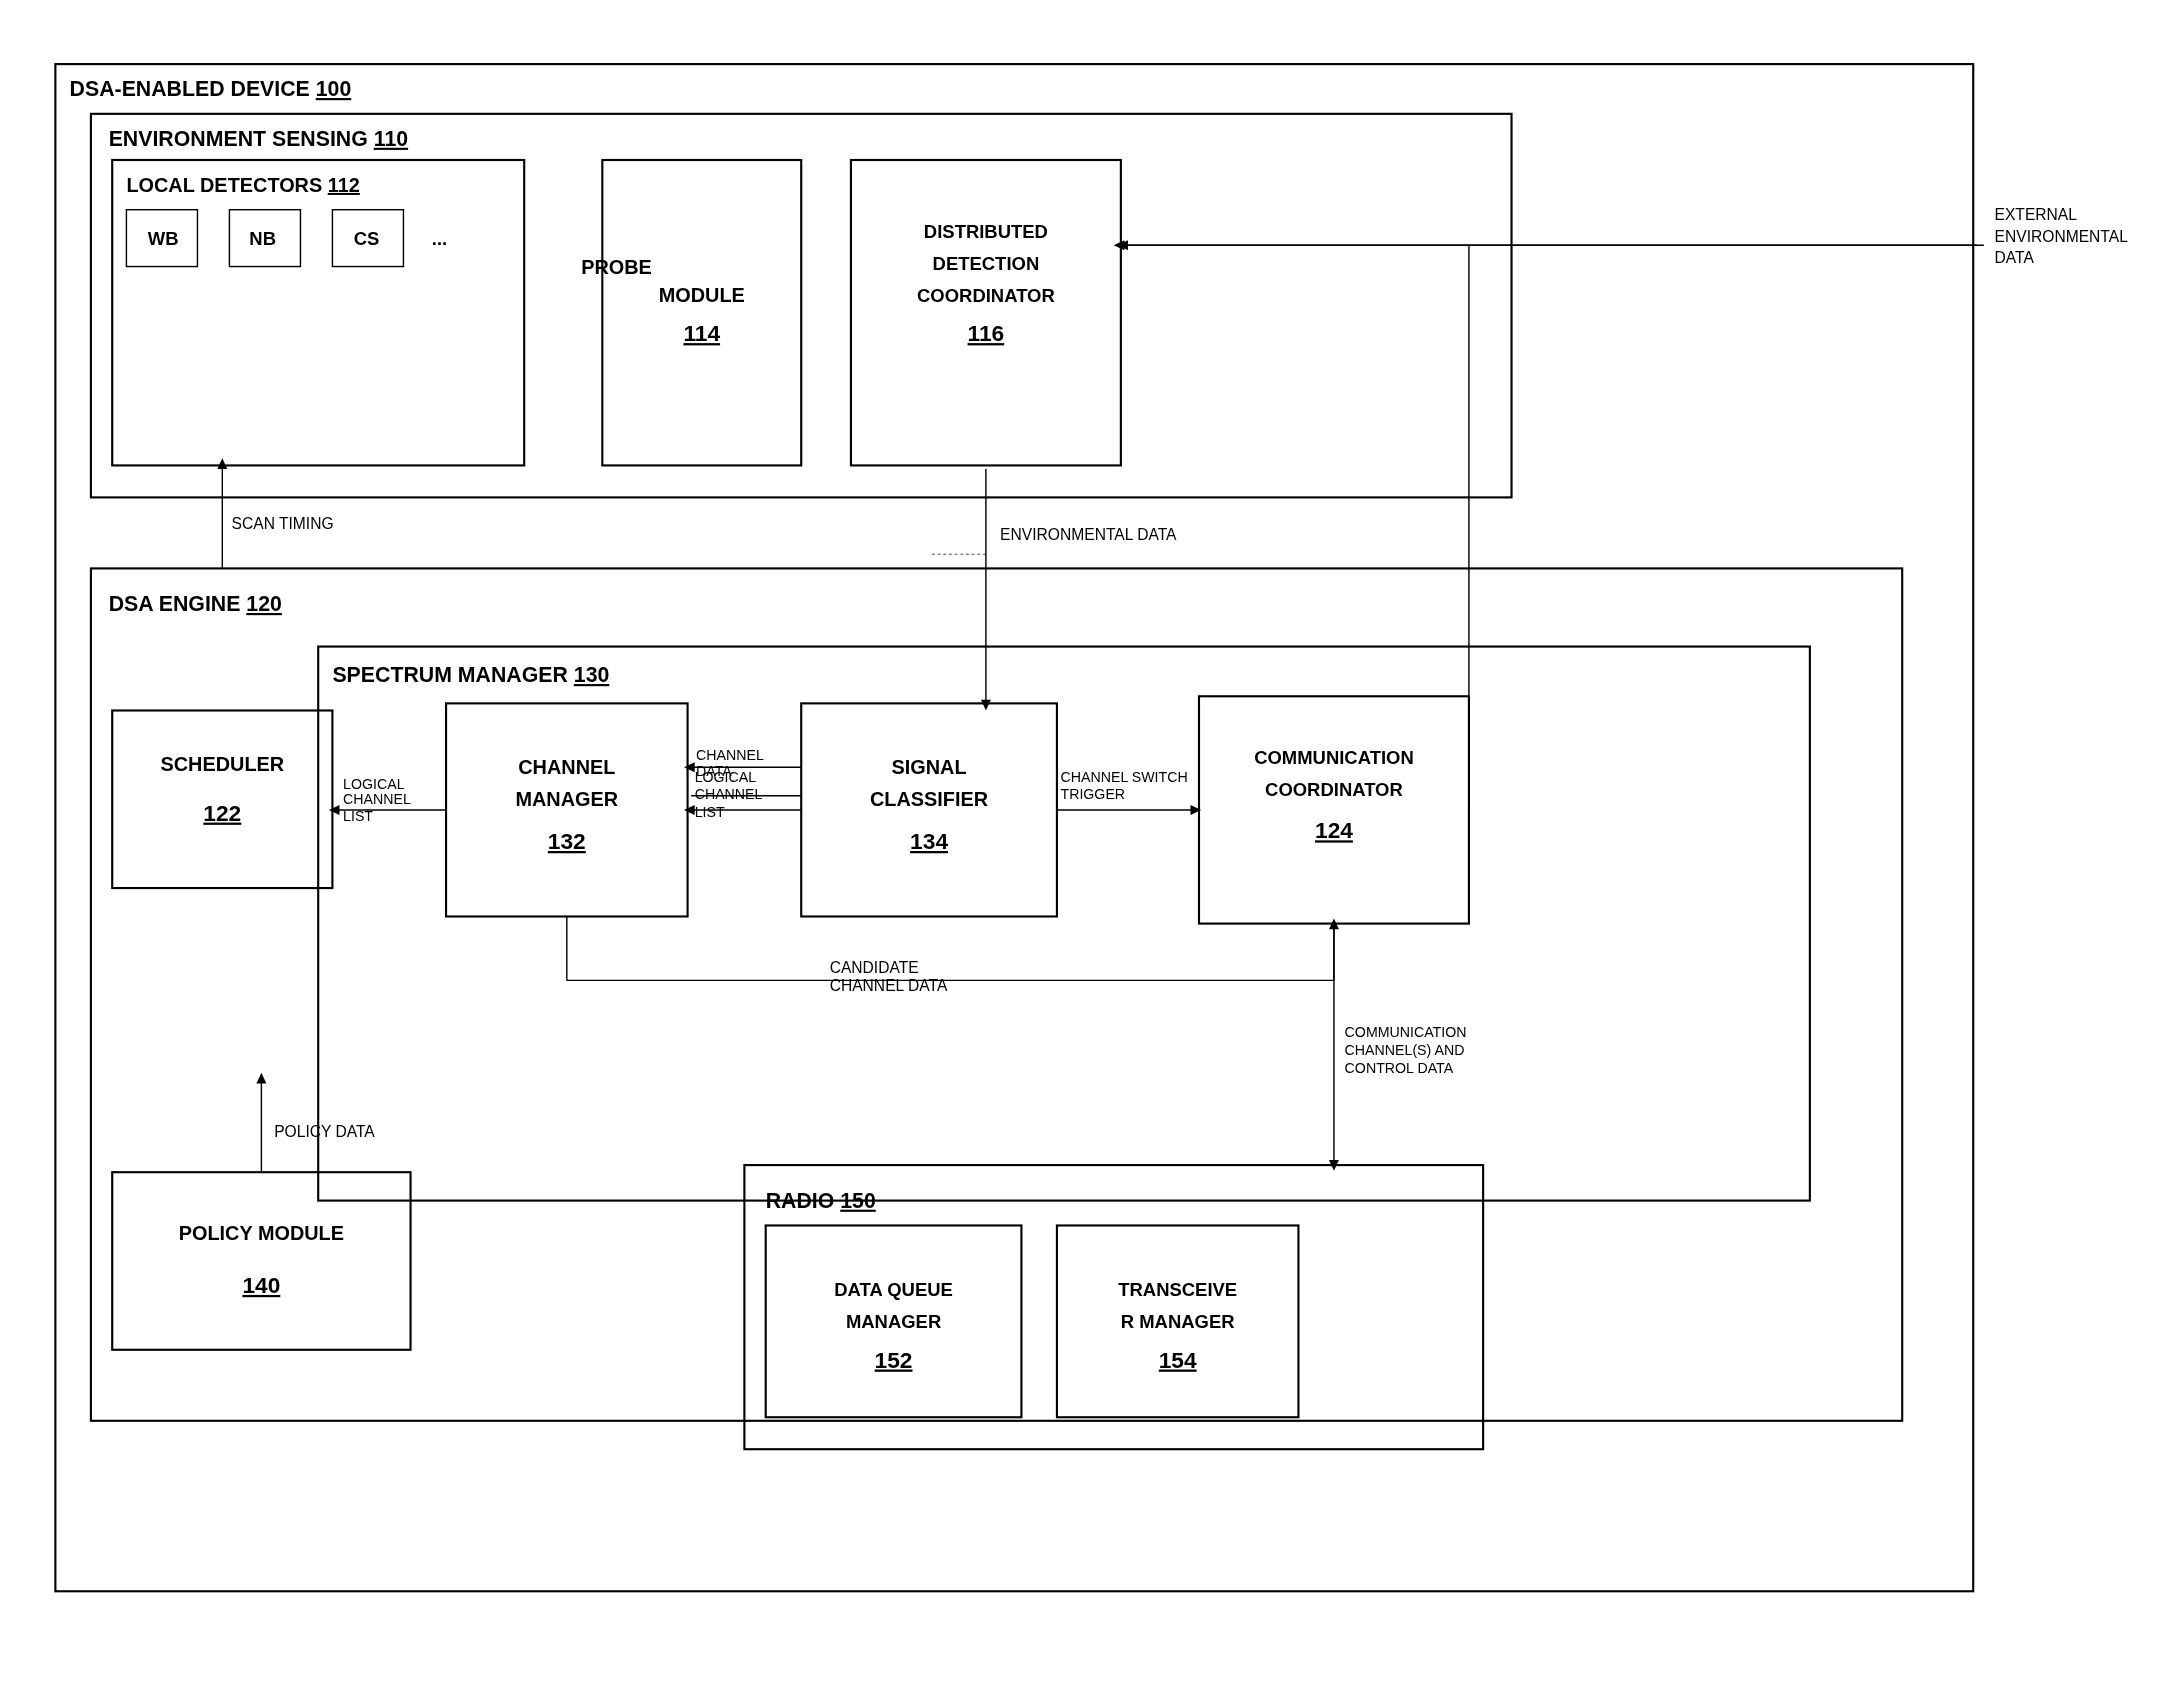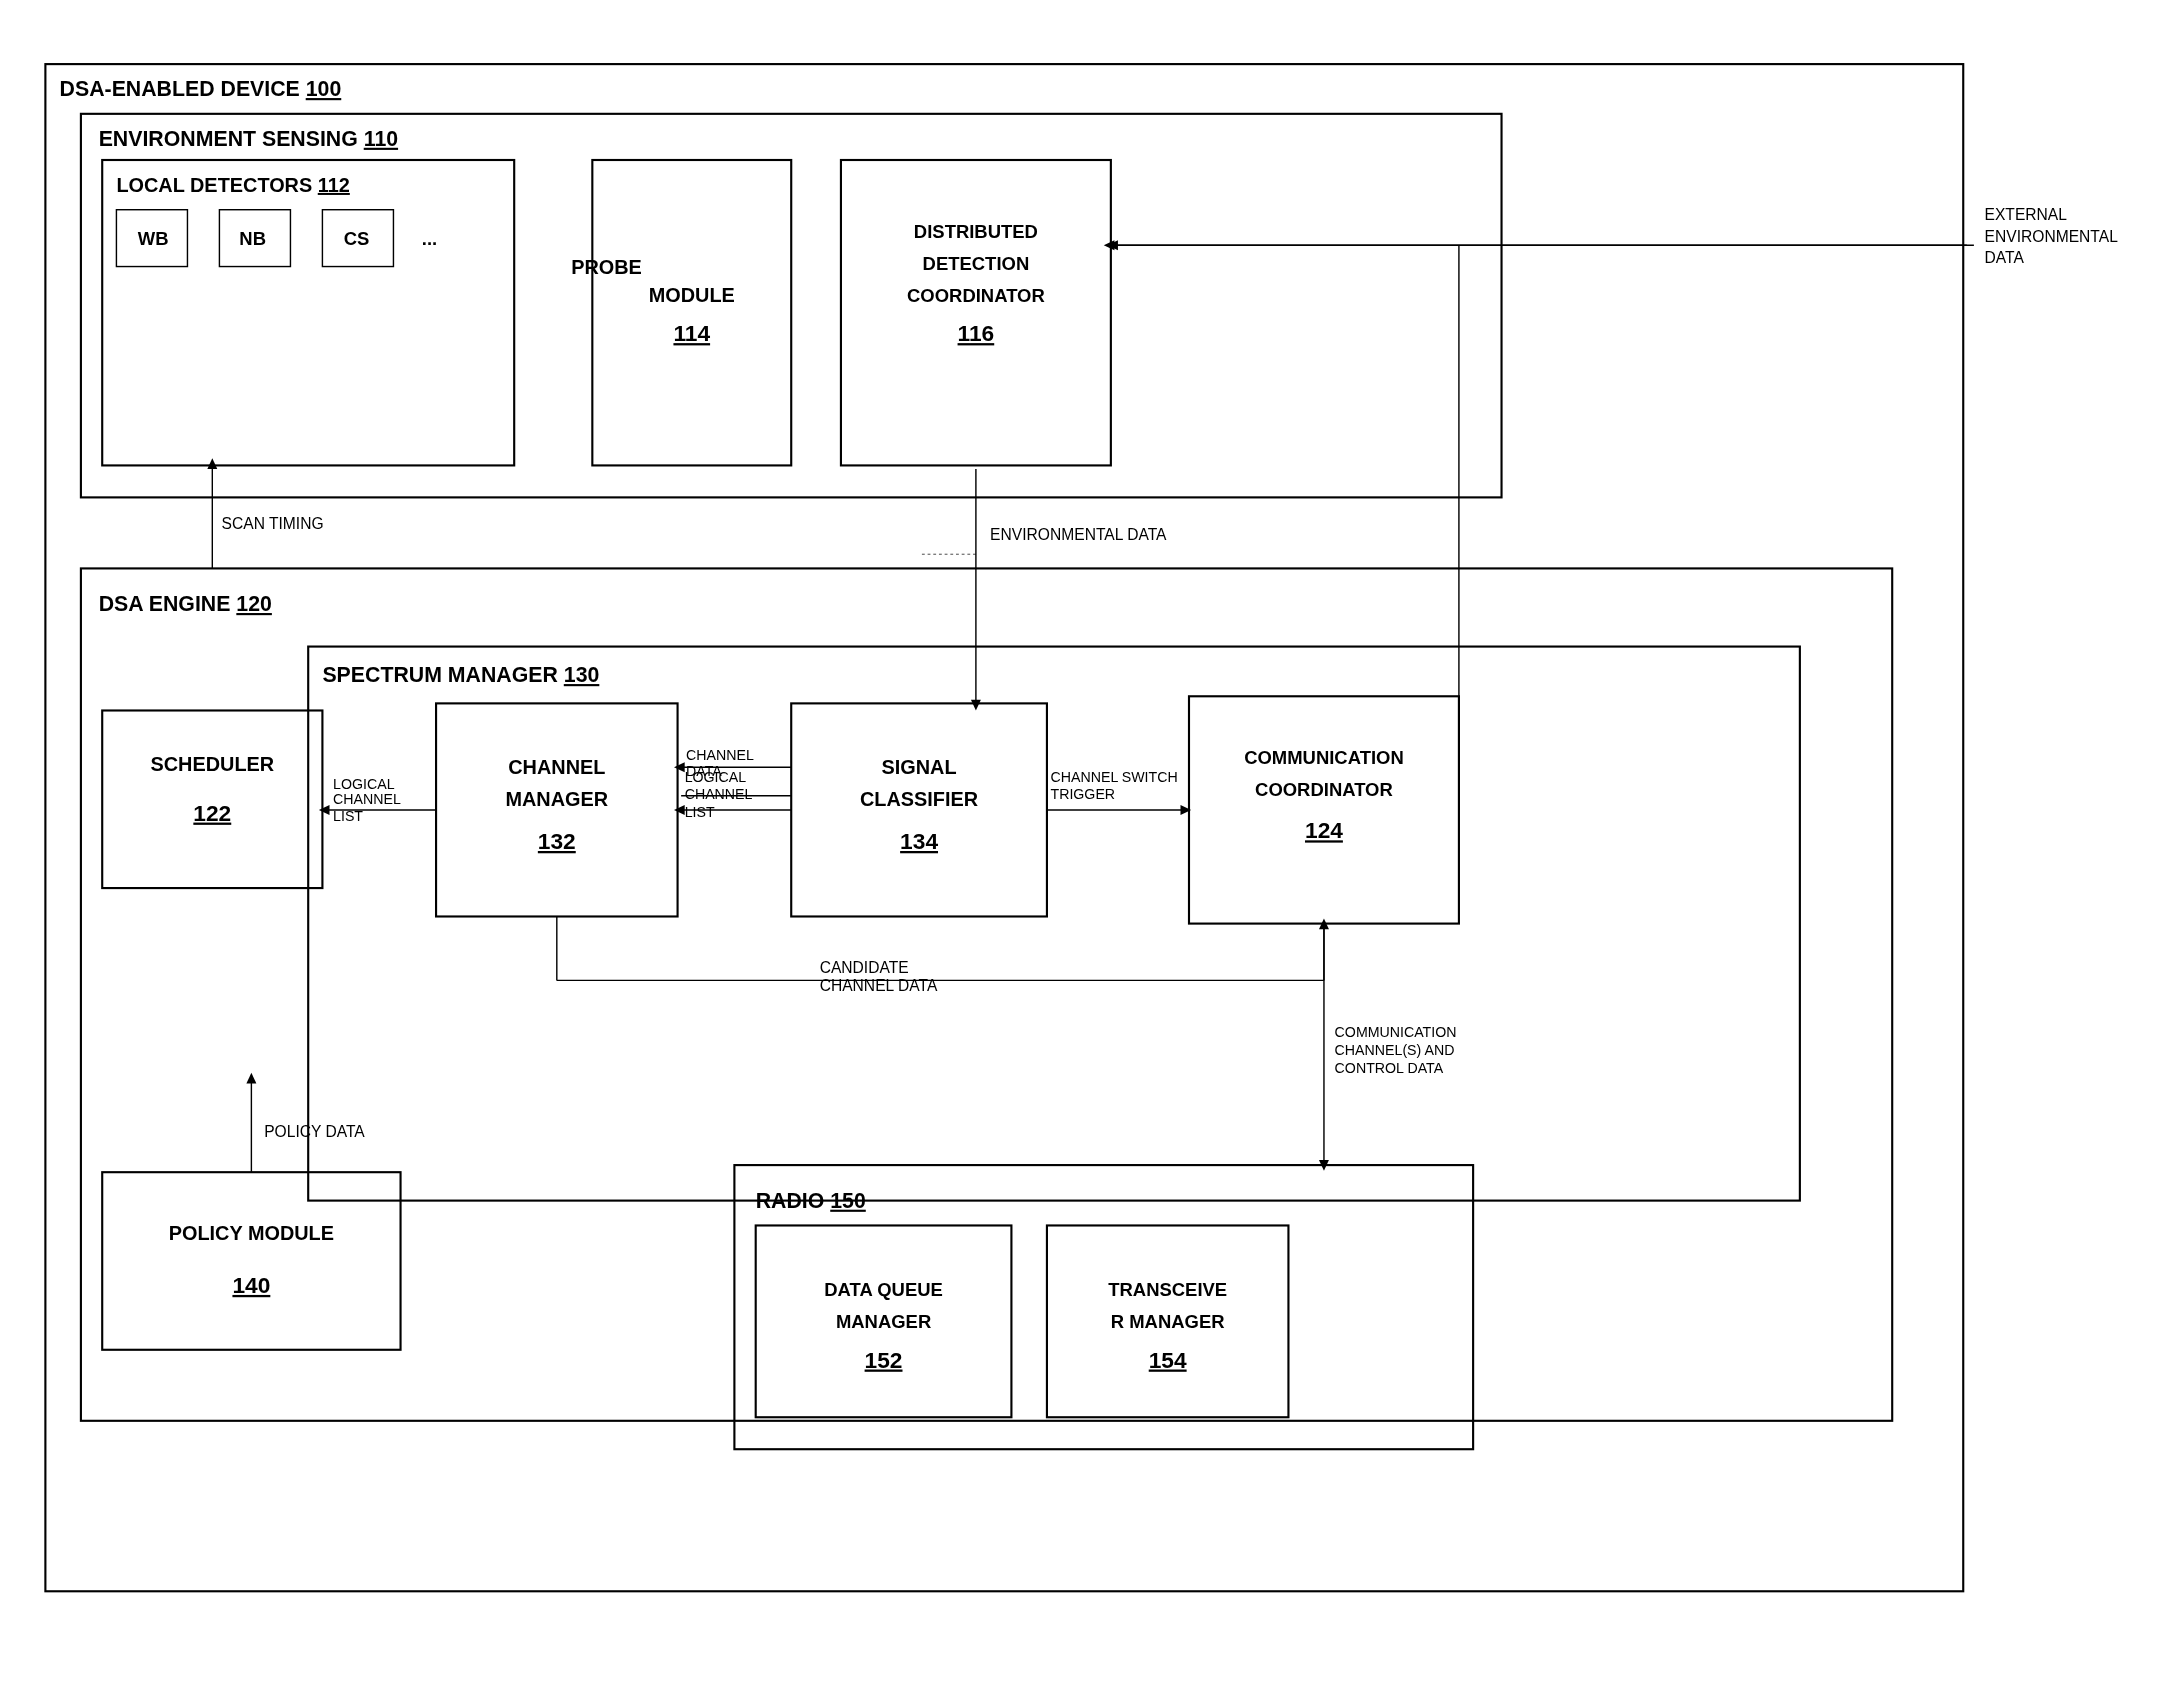--- a/index.html
+++ b/index.html
@@ -7,21 +7,21 @@
       background: #ffffff;
       font-family: Arial, Helvetica, sans-serif;
       width: 2183px;
       height: 1702px;
       position: relative;
       overflow: hidden;
     }
     .diagram-container {
       position: absolute;
       top: 57px;
-      left: 38px;
+      left: 48px;
       width: 2096px;
       height: 1584px;
     }
     
     svg.arrows {
       position: absolute;
       top: 0;
       left: 0;
       width: 100%;
       height: 100%;

